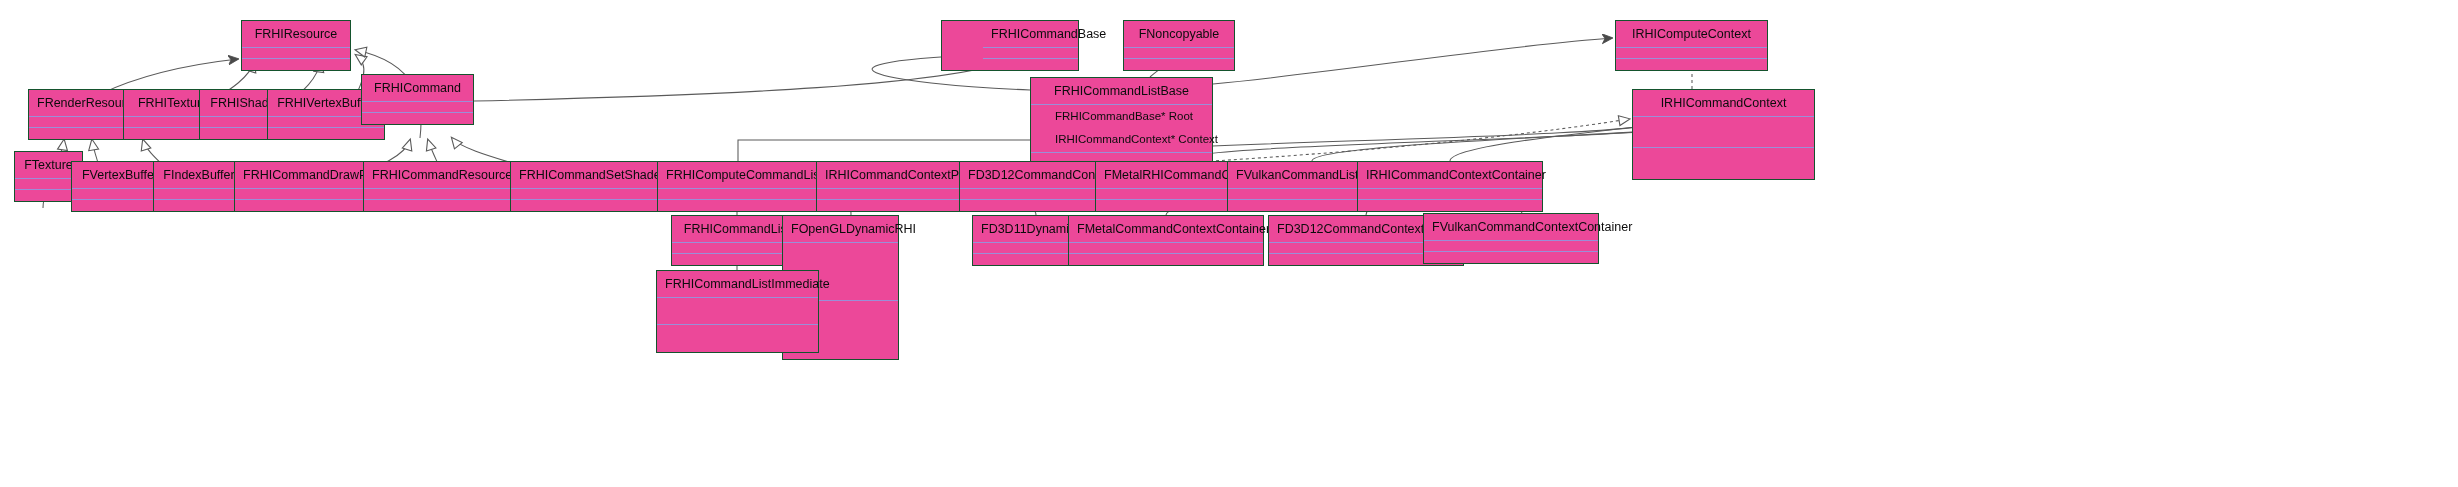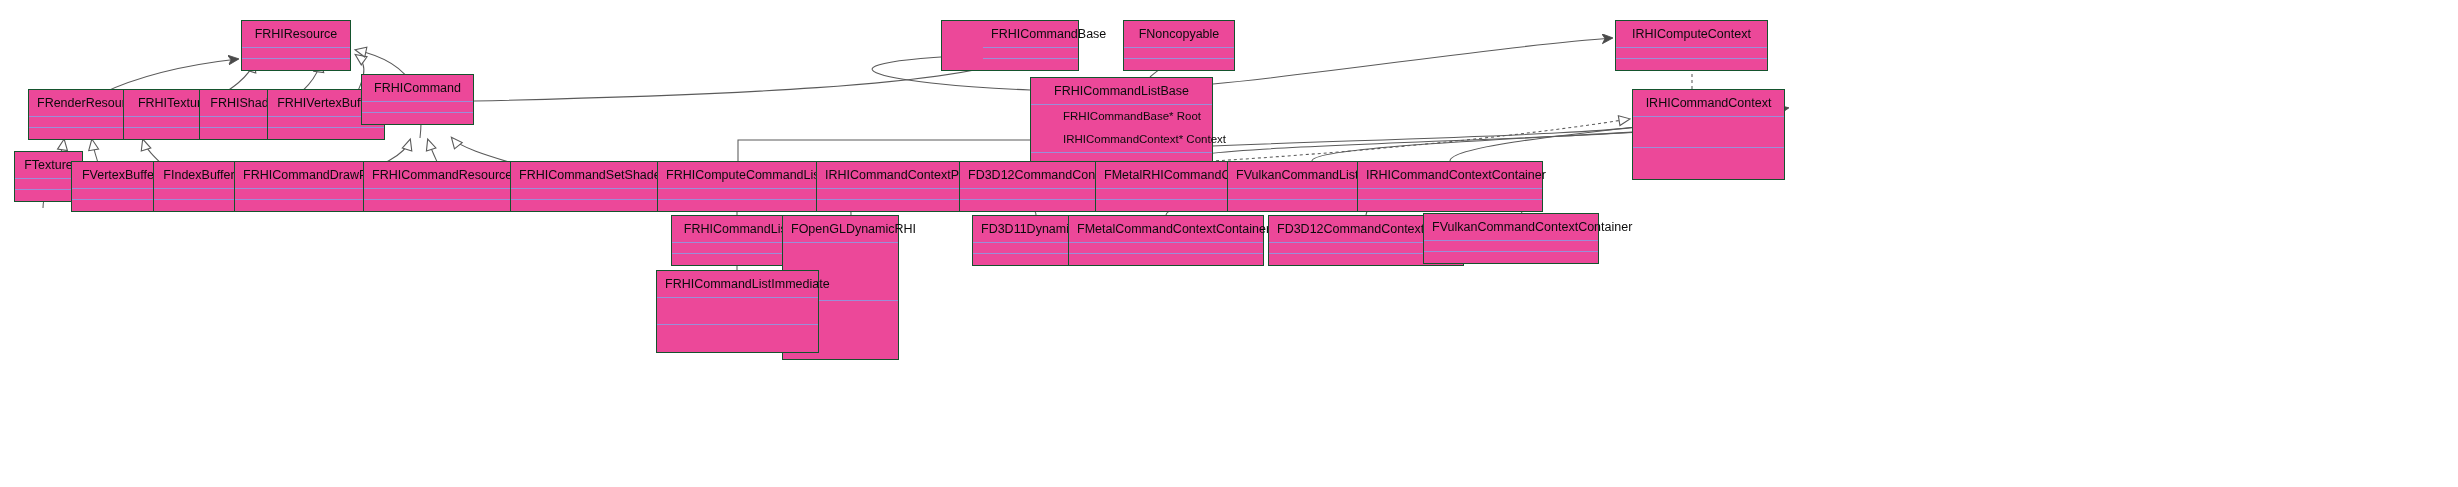--- a/index.html
+++ b/index.html
@@ -47,23 +47,22 @@
     border-bottom: 1px solid #9a8fd8;
     padding: 0;
   }
   .uml-attrs.empty {
     height: 11px;
   }
   .uml-attrs .attr {
     color: #0c0c0c;
     font-size: 11.5px;
     line-height: 1;
-    padding: 6px 8px 6px 7px;
+    padding: 6px 8px 6px 24px;
     white-space: nowrap;
-    margin-left: 25px;
   }
   .uml-ops {
     box-sizing: border-box;
     height: 11px;
   }
 </style>
 </head>
 <body>
 
 <div id="canvas">
@@ -158,21 +157,21 @@
       <div class="uml-class" style="left: 267px; top: 89px; width: 118px;">
         <div class="uml-name">FRHIVertexBuffer</div>
         <div class="uml-attrs empty"></div>
         <div class="uml-ops"></div>
       </div>
       <div class="uml-class" style="left: 361px; top: 74px; width: 113px;">
         <div class="uml-name">FRHICommand</div>
         <div class="uml-attrs empty"></div>
         <div class="uml-ops"></div>
       </div>
-      <div class="uml-class" style="left: 1632px; top: 89px; width: 153px; gap: 20px;">
+      <div class="uml-class" style="left: 1632px; top: 89px; width: 183px; gap: 20px;">
         <div class="uml-name">IRHICommandContext</div>
         <div class="uml-attrs empty"></div>
         <div class="uml-ops"></div>
       </div>
       <div class="uml-class" style="left: 14px; top: 151px; width: 69px;">
         <div class="uml-name">FTexture</div>
         <div class="uml-attrs empty"></div>
         <div class="uml-ops"></div>
       </div>
       <div class="uml-class" style="left: 71px; top: 161px; width: 98px;">

